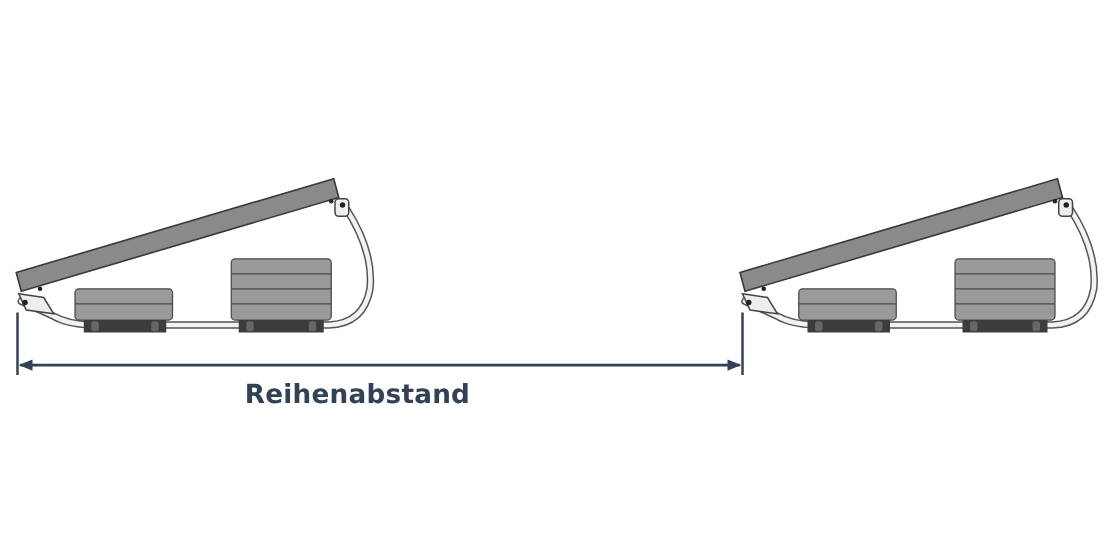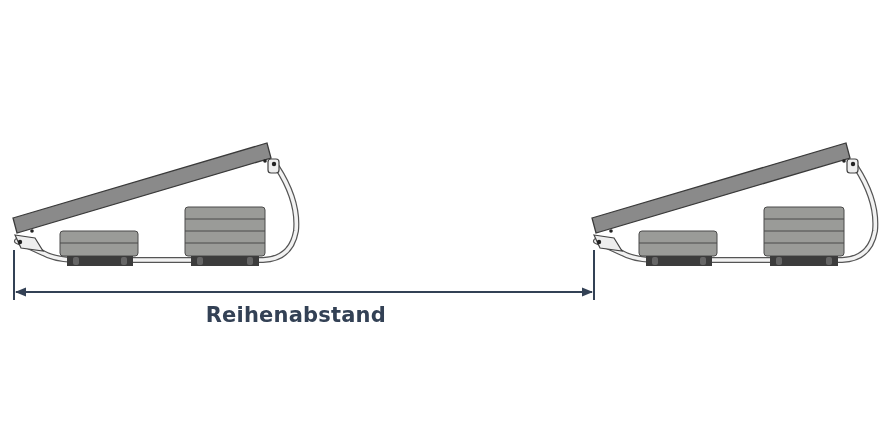--- a/index.html
+++ b/index.html
@@ -1,18 +1,18 @@
 <!DOCTYPE html>
 <html><head>
 <meta charset="utf-8">
 <style>
   html, body { margin:0; padding:0; background:#ffffff; }
   body { width:890px; height:445px; position:relative; overflow:hidden; font-family:"Liberation Sans", sans-serif; }
   svg { position:absolute; left:0; top:0; }
-  .label { position:absolute; left:186px; top:303px; width:200px; text-align:right; font-family:"DejaVu Sans", sans-serif; font-weight:bold; font-size:21px; color:#334155; letter-spacing:0.2px; }
+  .label { position:absolute; left:186px; top:303px; width:200px; text-align:center; font-family:"DejaVu Sans", sans-serif; font-weight:bold; font-size:21px; color:#334155; letter-spacing:0.2px; }
 </style>
 </head>
 <body>
 
 <svg width="890" height="445" viewBox="0 0 890 445">
   <defs>
     <g id="mount">
 
       <path d="M4 100 L30 112 Q40 118 60 119 L250 119 Q278 118 283 90 Q286 60 264 26" fill="none" stroke="#555" stroke-width="6" stroke-linecap="round"></path>
       <path d="M4 100 L30 112 Q40 118 60 119 L250 119 Q278 118 283 90 Q286 60 264 26" fill="none" stroke="#f2f2f2" stroke-width="3.6" stroke-linecap="round"></path>

